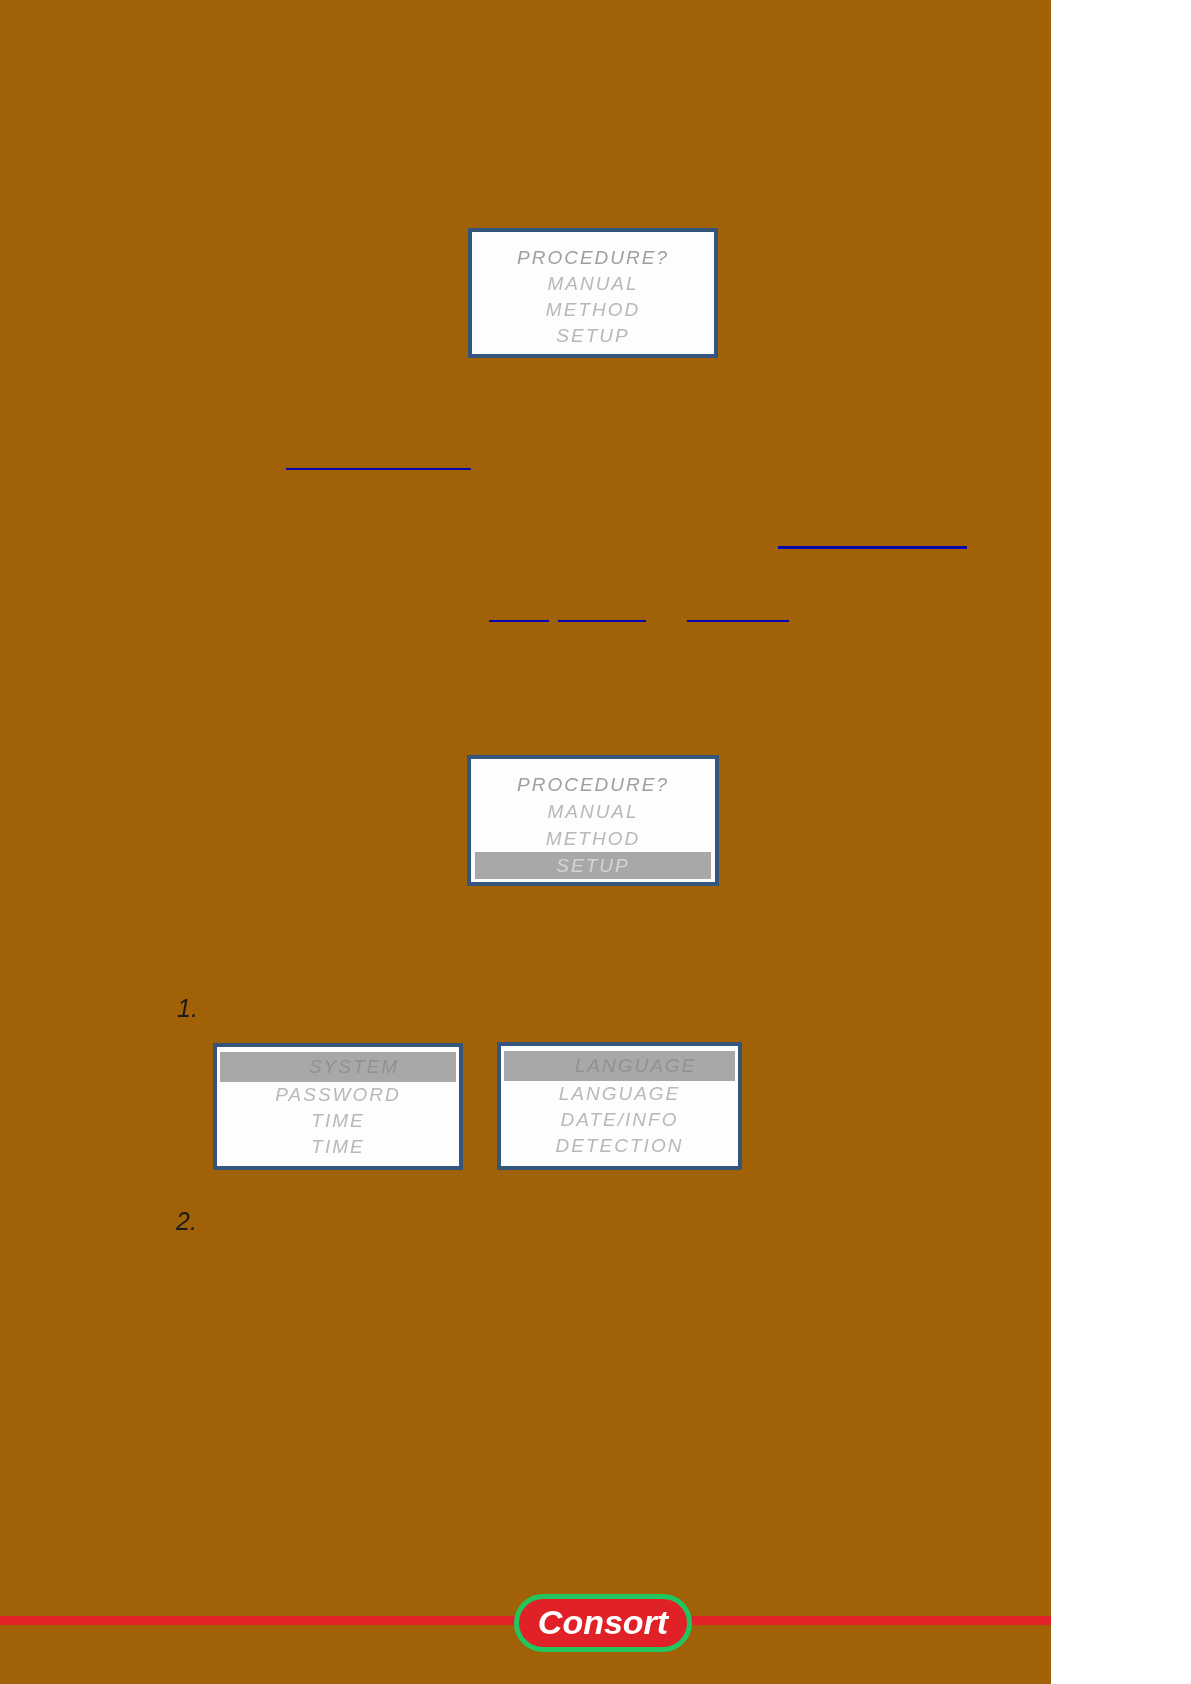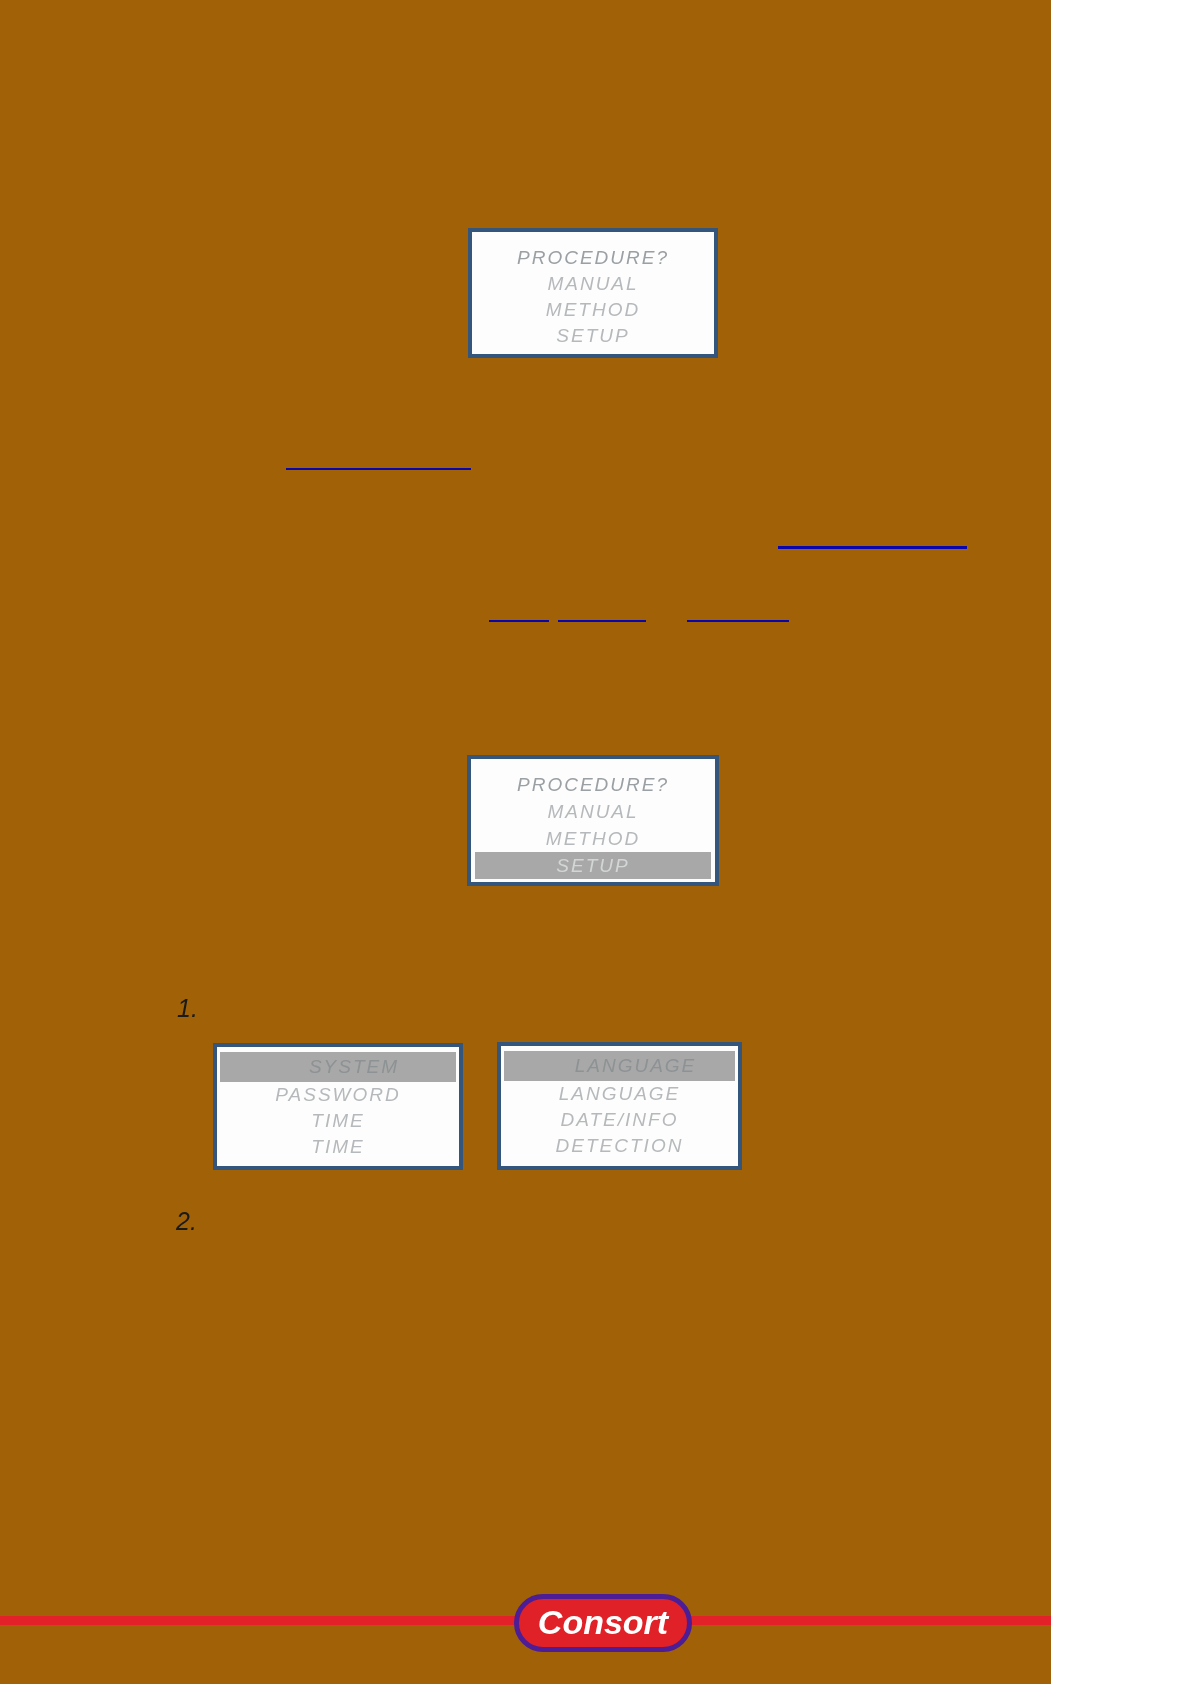--- a/index.html
+++ b/index.html
@@ -71,21 +71,21 @@
     left:0; top:1616px;
     width:1191px; height:9px;
     background:#e22128;
   }
   .brand-logo{
     position:absolute;
     box-sizing:border-box;
     left:514px; top:1594px;
     width:178px; height:58px;
     background:#e02127;
-    border:5px solid #4c1d95;
+    border:5px solid #22c55e;
     border-radius:29px;
     display:flex;
     align-items:center;
     justify-content:center;
   }
   .brand-logo span{
     color:#ffffff;
     font-weight:bold;
     font-size:34px;
     letter-spacing:0px;

